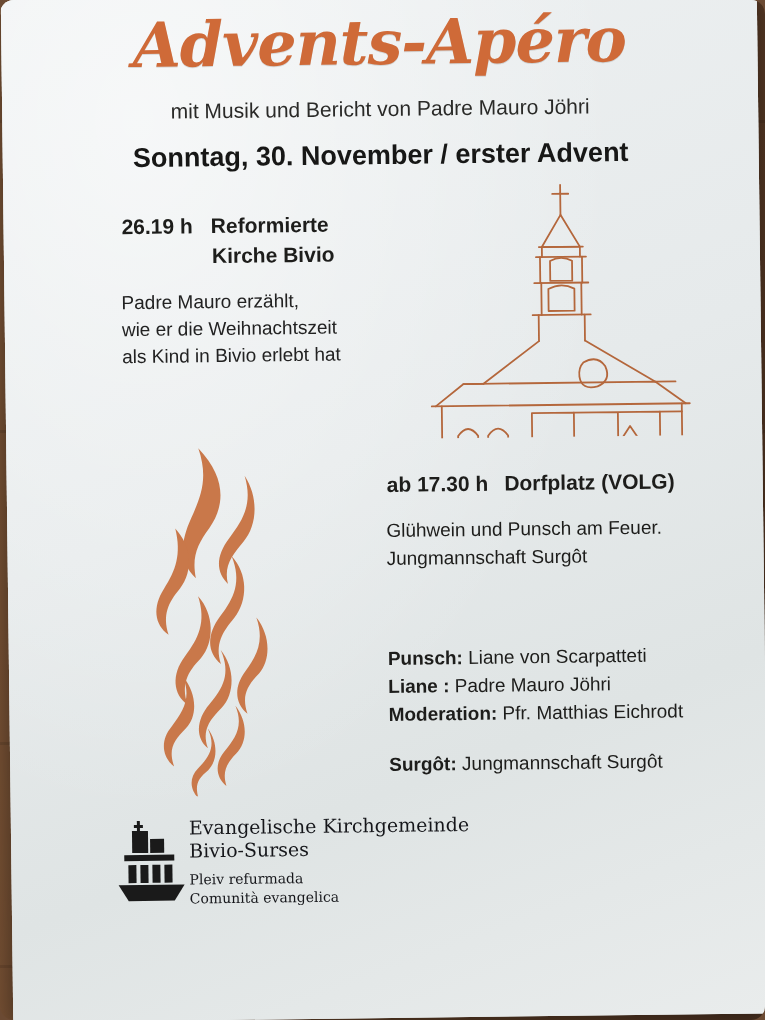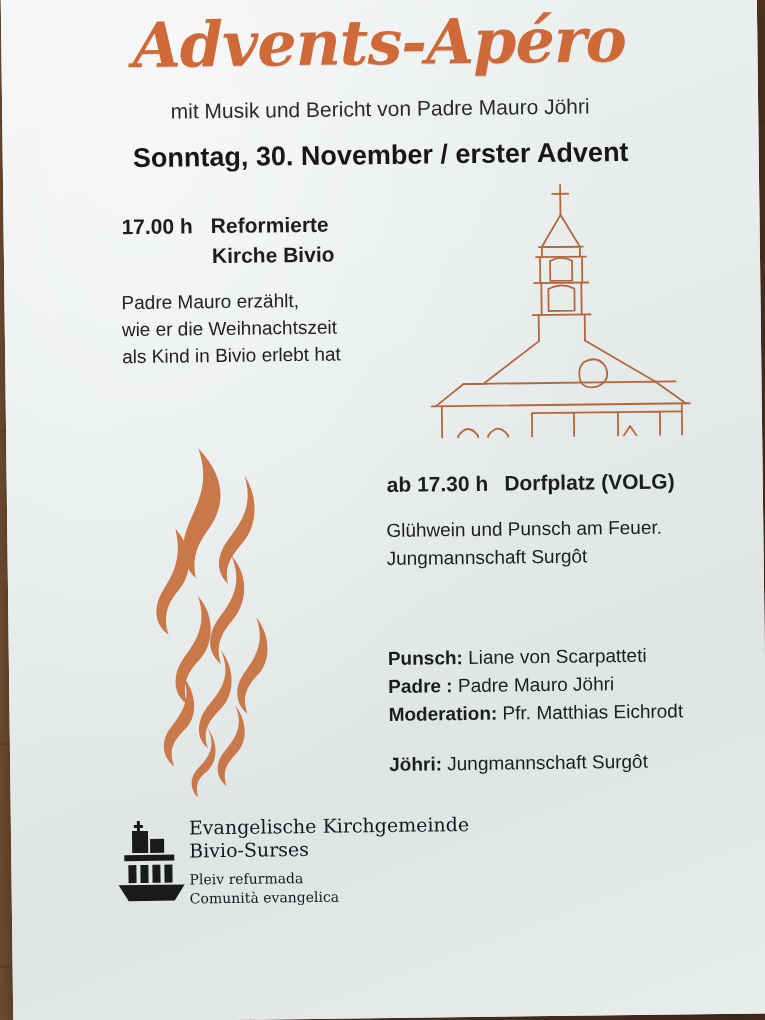--- a/index.html
+++ b/index.html
@@ -12,20 +12,21 @@
     overflow: hidden;
     background: #6b4a33;
     font-family: "Liberation Sans", sans-serif;
   }
   #scene {
     position: relative;
     width: 765px;
     height: 1020px;
     background: linear-gradient(100deg, #7d5638 0%, #6e4a2f 35%, #5c3d27 70%, #4e3322 100%);
     overflow: hidden;
+    border-radius: 14px;
   }
   
   .wood-streak {
     position: absolute;
     left: 0;
     width: 100%;
     height: 3px;
     background: rgba(0,0,0,0.10);
   }
   #poster {
@@ -200,21 +201,21 @@
   <div id="poster">
     <div id="paper-shade"></div>
 
     <div id="content">
 
       <div class="title">Advents-Apéro</div>
       <div class="subtitle">mit Musik und Bericht von Padre Mauro Jöhri</div>
       <div class="dateline">Sonntag, 30. November / erster Advent</div>
 
       <div class="ev1-time">
-        <span>17.00 h</span><span class="place">Reformierte</span>
+        <span>26.19 h</span><span class="place">Reformierte</span>
       </div>
       <div class="ev1-place2">Kirche Bivio</div>
       <div class="ev1-desc">
         <div>Padre Mauro erzählt,</div>
         <div>wie er die Weihnachtszeit</div>
         <div>als Kind in Bivio erlebt hat</div>
       </div>
 
       <div class="church">
         <svg width="300" height="260" viewBox="0 0 300 260" fill="none" stroke="#b4673c" stroke-width="1.8" stroke-linecap="round" stroke-linejoin="round">
@@ -275,31 +276,31 @@
           <path d="M78 292 c8 18 2 28 -10 40 c-10 10 -8 22 0 30 c-4 -14 0 -20 10 -28 c10 -10 10 -28 0 -42 z"></path>
         </svg>
       </div>
 
       <div class="credits">
         <div>
           <span class="lbl">Punsch:</span>
           <span class="val">Liane von Scarpatteti</span>
         </div>
         <div>
-          <span class="lbl">Padre :</span>
+          <span class="lbl">Liane :</span>
           <span class="val">Padre Mauro Jöhri</span>
         </div>
         <div>
           <span class="lbl">Moderation:</span>
           <span class="val">Pfr. Matthias Eichrodt</span>
         </div>
       </div>
 
       <div class="apero">
-        <span class="lbl" style="font-weight:bold">Jöhri:</span>
+        <span class="lbl" style="font-weight:bold">Surgôt:</span>
         <span class="val">Jungmannschaft Surgôt</span>
       </div>
 
       <div class="logo-mark">
         <svg width="70" height="88" viewBox="0 0 70 88" fill="#1a1a1a">
           <rect x="16" y="16" width="16" height="22"></rect>
           <rect x="21" y="6" width="3" height="10"></rect>
           <rect x="18" y="10" width="9" height="3"></rect>
           <rect x="34" y="24" width="14" height="14"></rect>
           <rect x="8" y="40" width="50" height="6"></rect>

